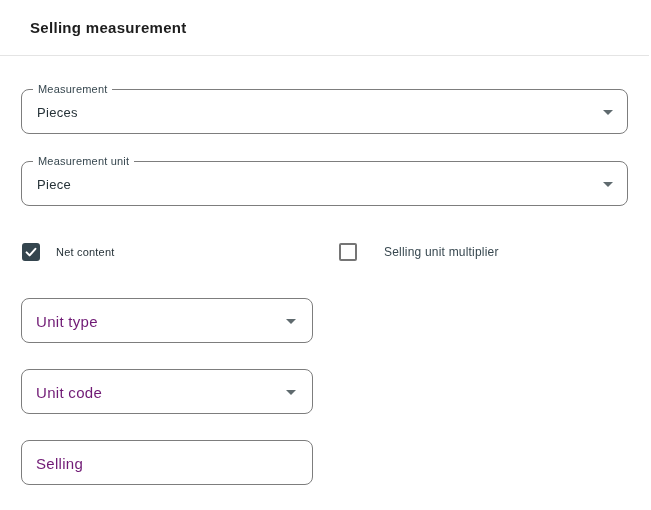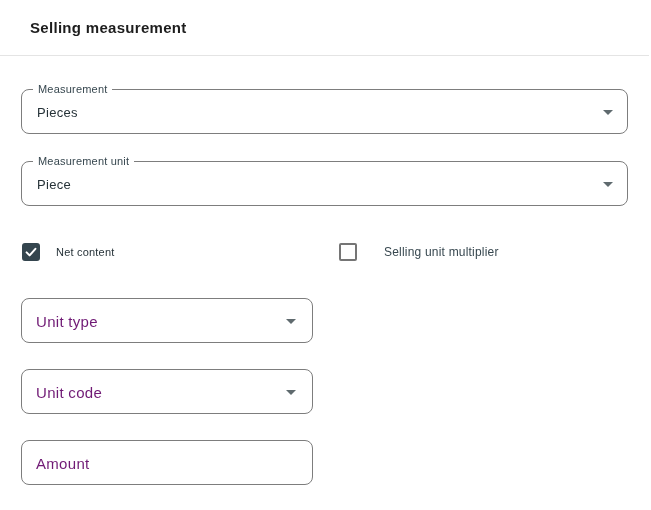--- a/index.html
+++ b/index.html
@@ -172,16 +172,16 @@
     <span class="placeholder-text">Unit type</span>
     <span class="arrow"></span>
   </div>
 
   <div class="field field-sm" style="top:369px">
     <span class="placeholder-text">Unit code</span>
     <span class="arrow"></span>
   </div>
 
   <div class="field field-sm field-input" style="top:440px">
-    <span class="placeholder-text">Amount</span>
+    <span class="placeholder-text">Selling</span>
   </div>
 
 </div>
 
 </body></html>

